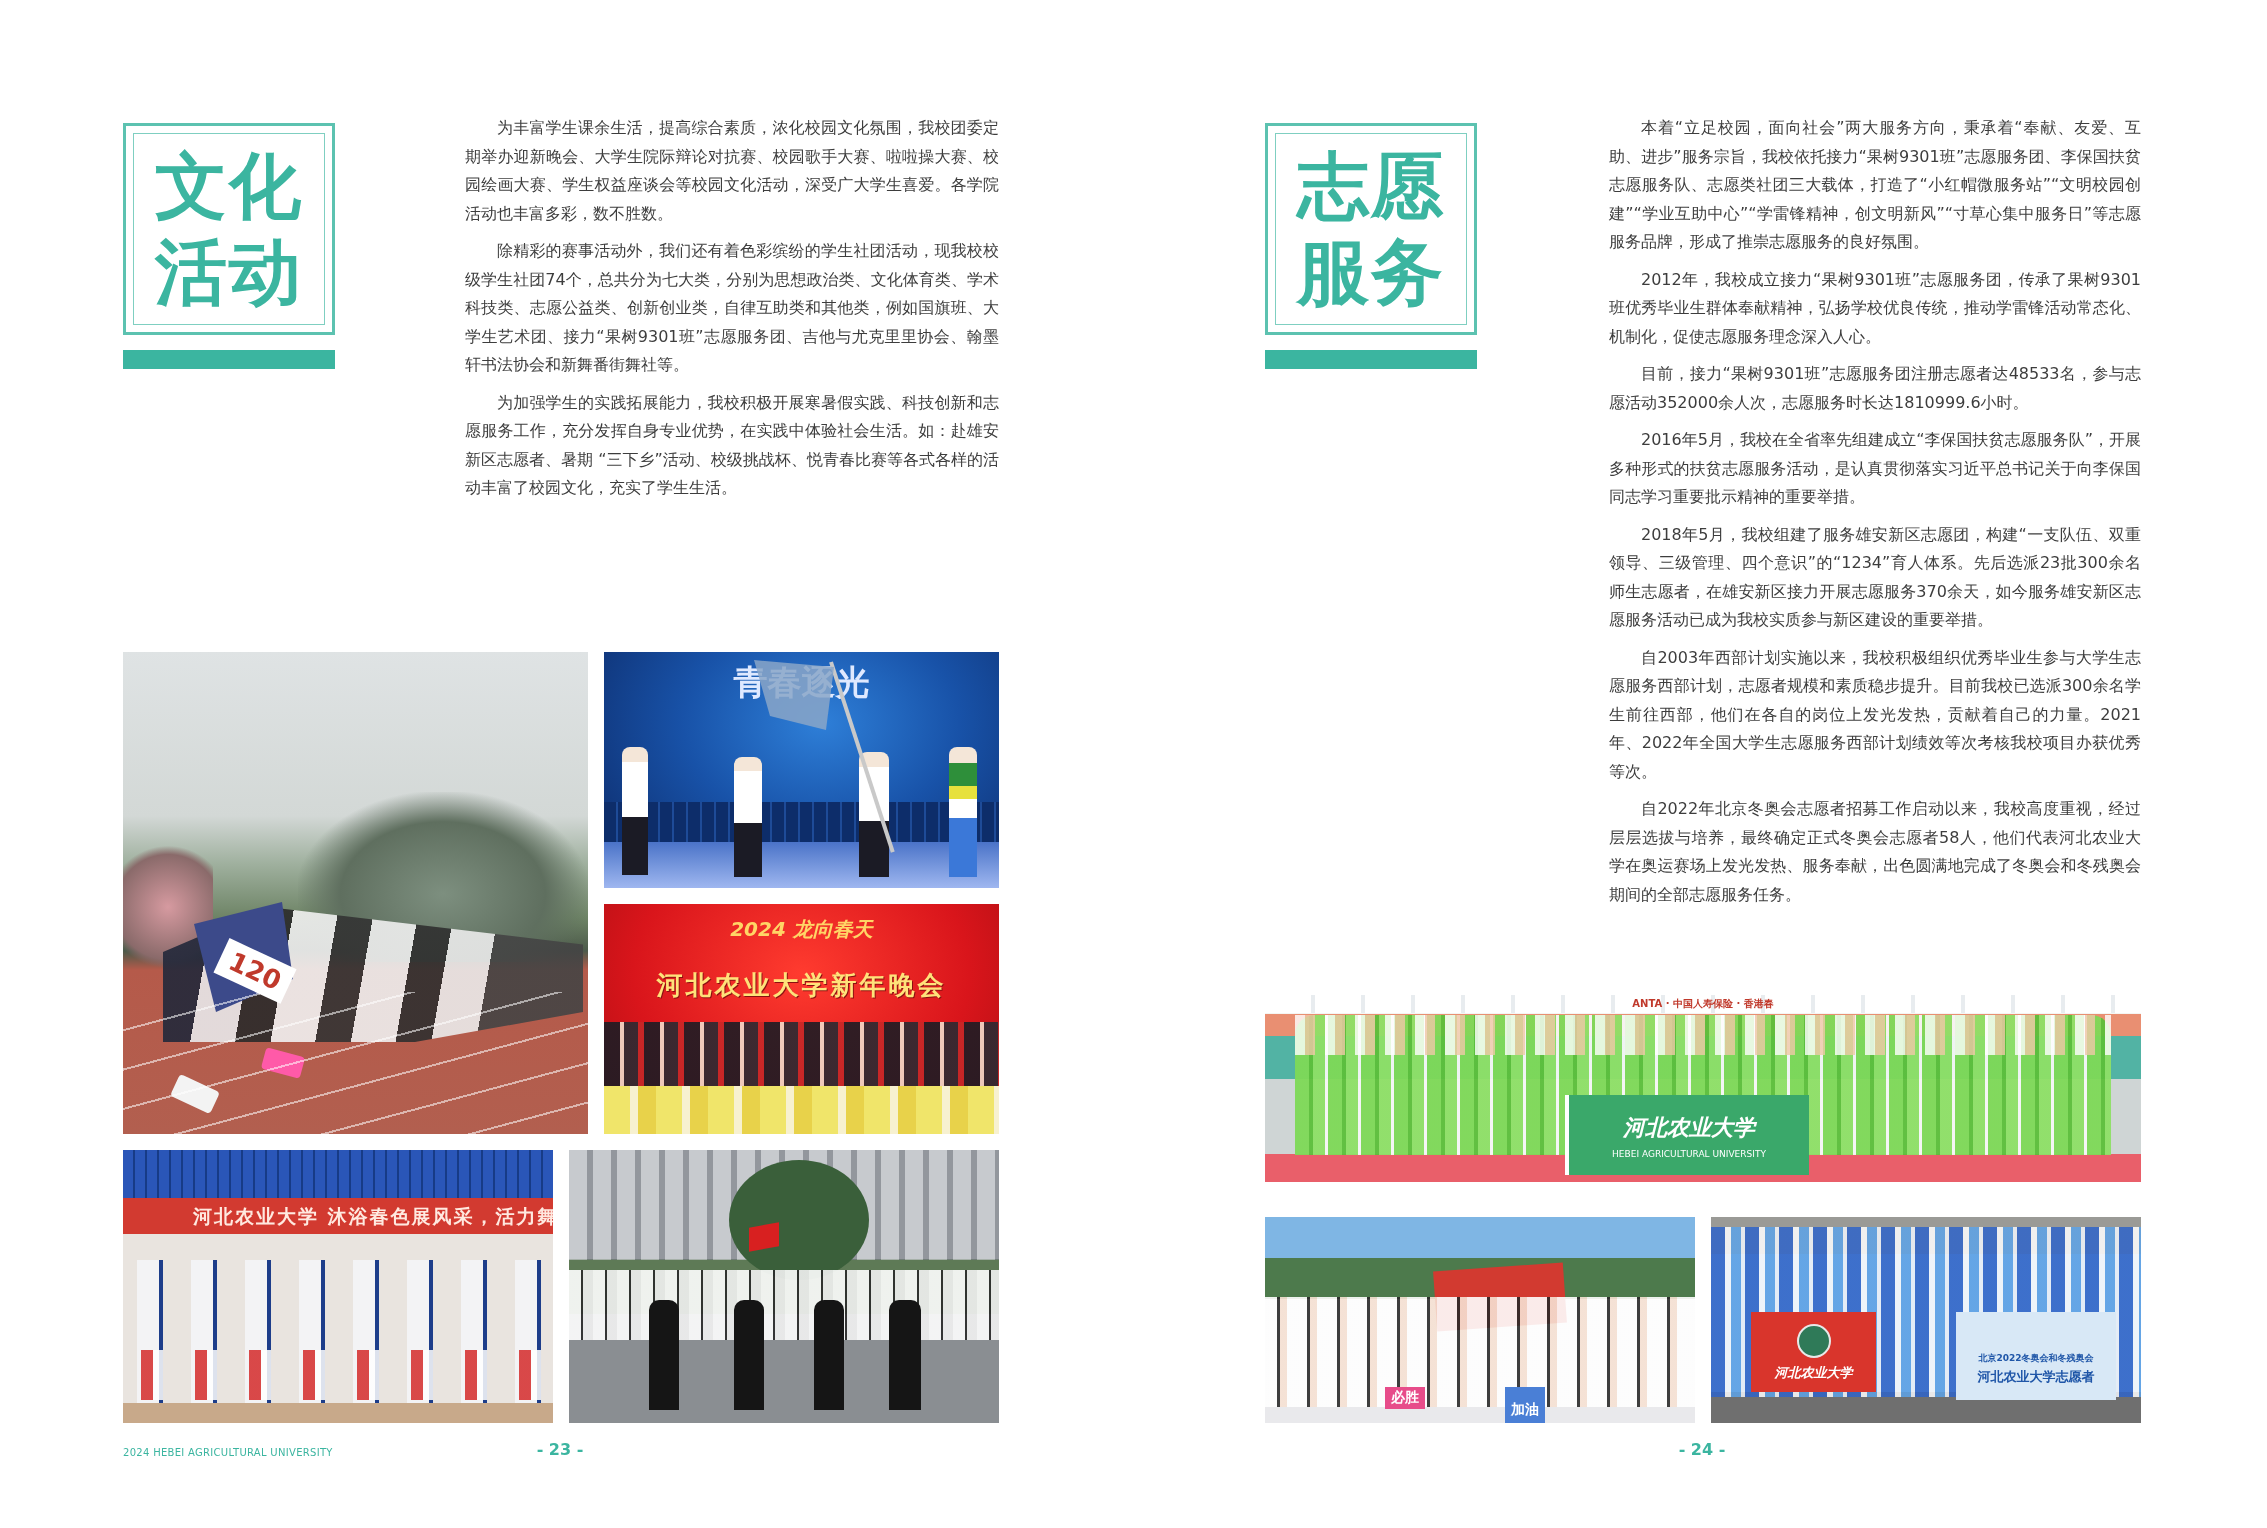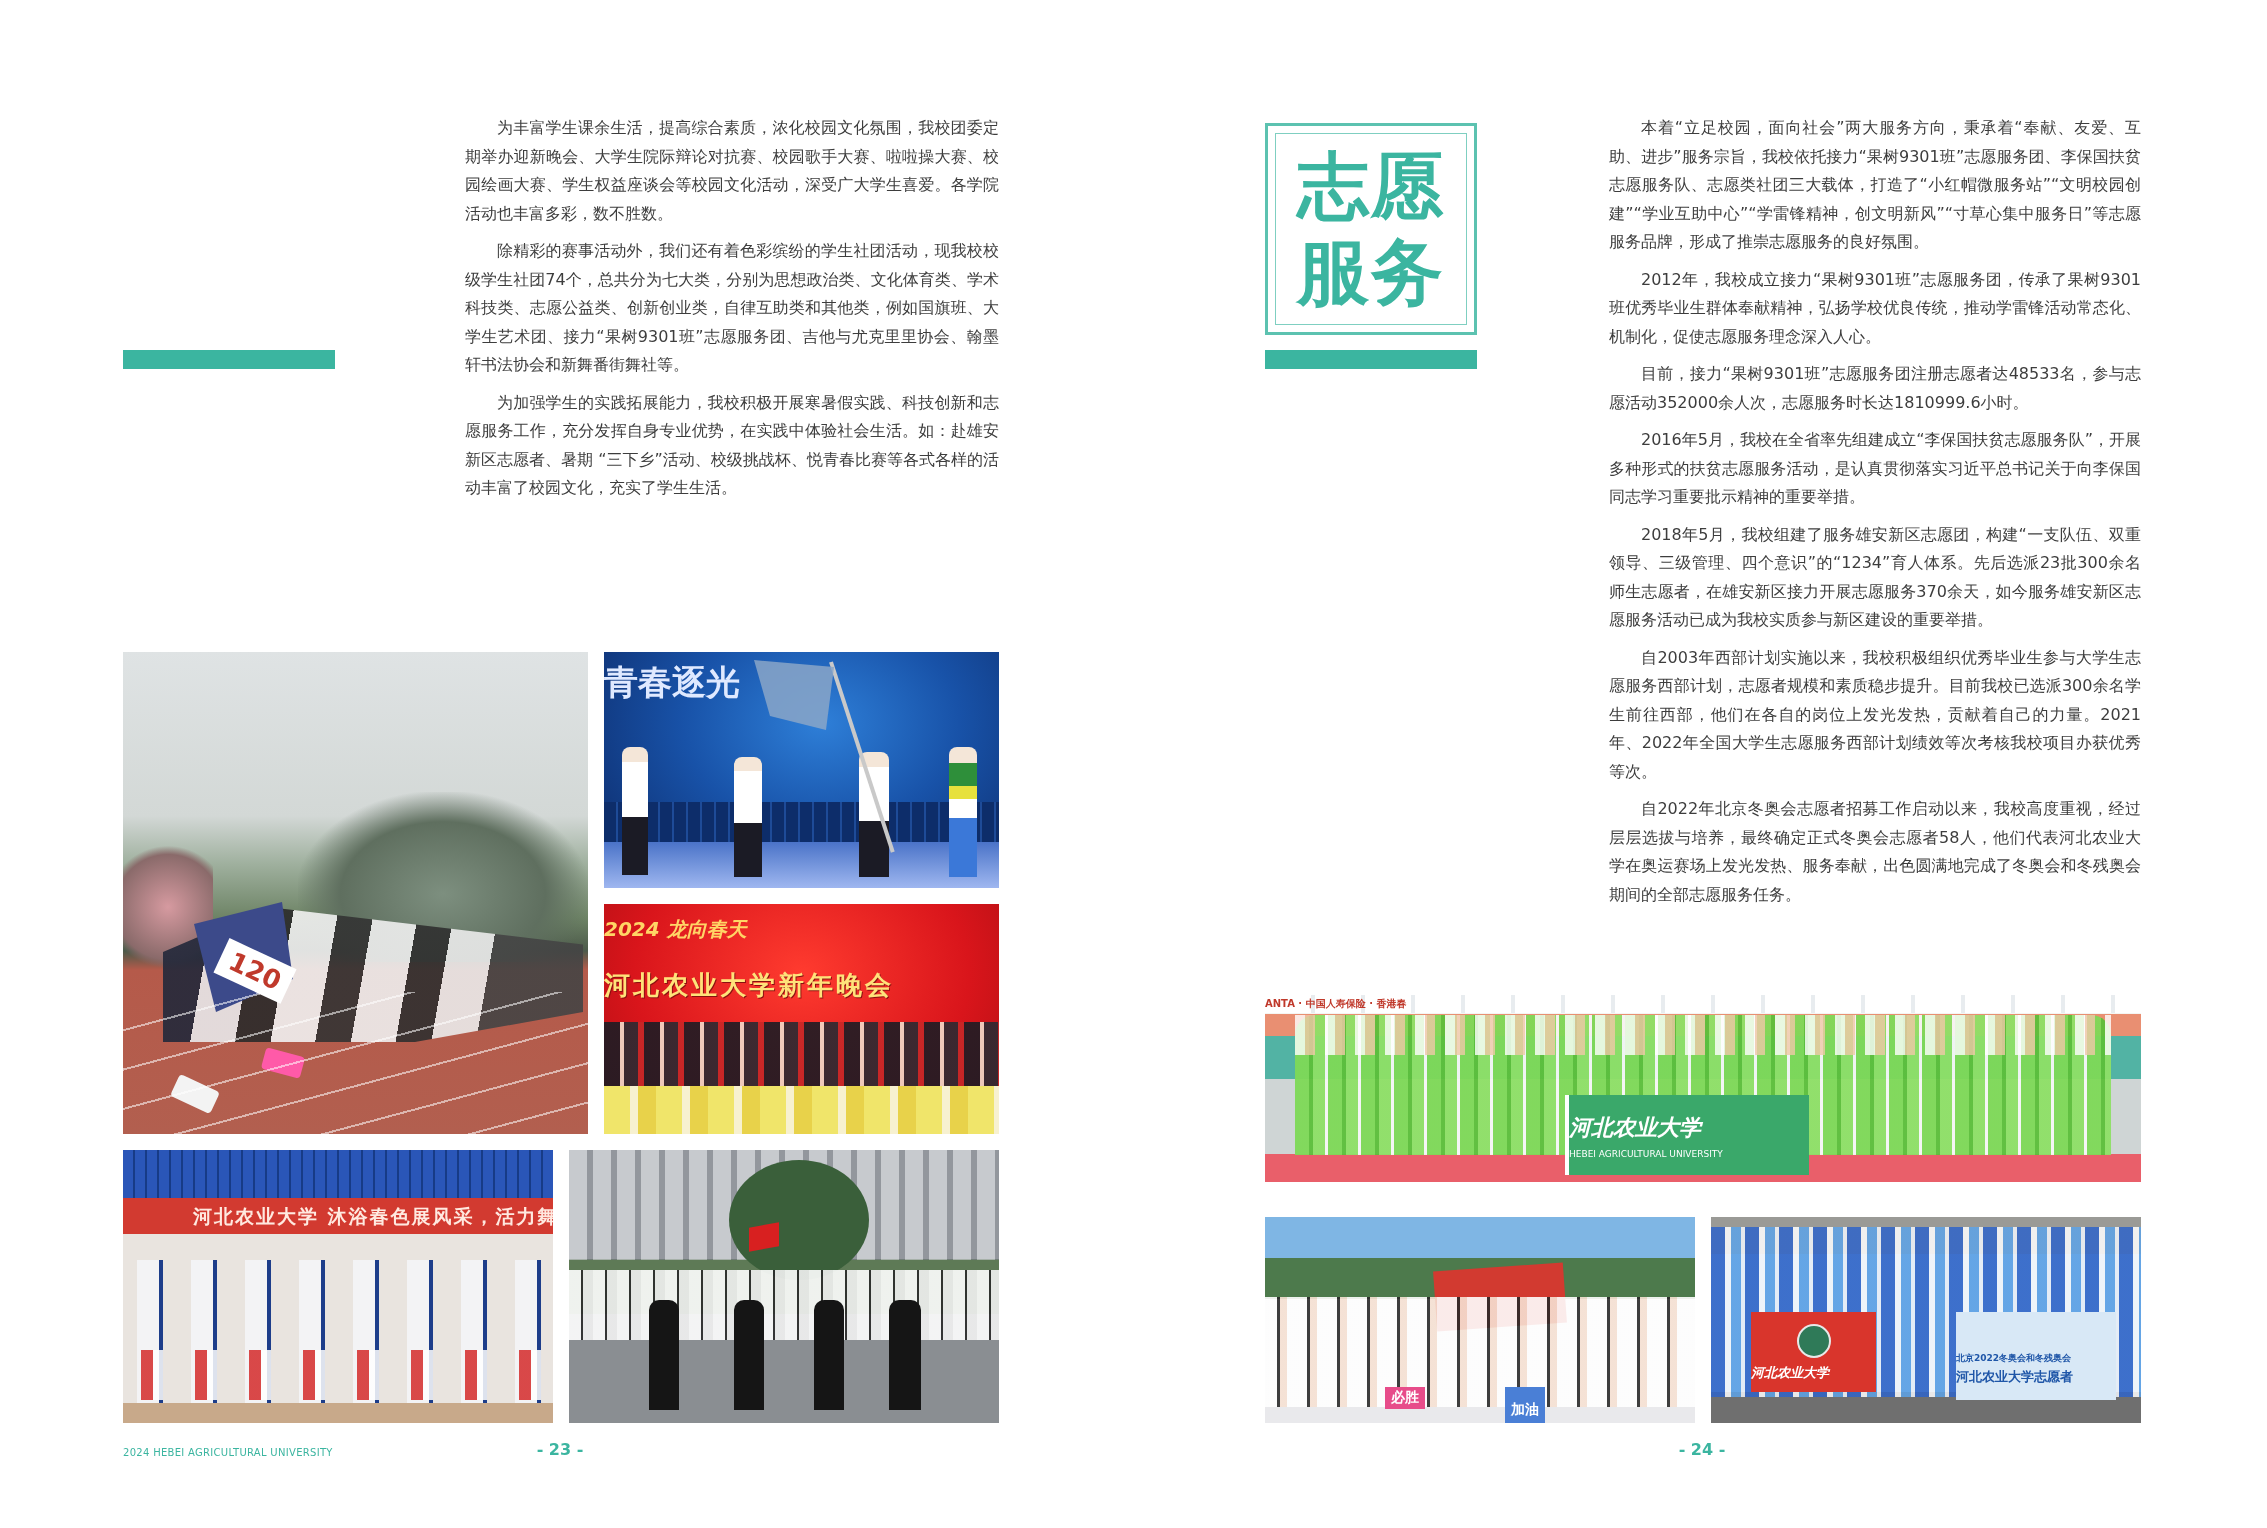--- a/index.html
+++ b/index.html
@@ -6,29 +6,35 @@
   body { width:2267px; height:1528px; position:relative; overflow:hidden;
          font-family:"DejaVu Sans","Liberation Sans",sans-serif; color:#3a3a3a; }
   .page { position:absolute; top:0; height:1528px; }
   .title-box { position:absolute; width:212px; height:212px; border:3px solid #5cc2b0; box-sizing:border-box; }
   .title-box .inner { position:absolute; left:7px; top:7px; right:7px; bottom:7px; border:1.5px solid #7fcfc1; display:flex; flex-direction:column; align-items:center; justify-content:center; }
   .title-box .line { font-family:"DejaVu Serif","Liberation Serif",serif; font-weight:bold; color:#3bb5a0; font-size:72px; line-height:86px; letter-spacing:2px; }
   .title-bar { position:absolute; width:212px; height:19px; background:#3bb5a0; }
   .text-block { position:absolute; font-size:16px; line-height:28.5px; color:#3d3d3d; text-align:justify; }
   .text-block p { margin:0 0 9px 0; text-indent:2em; }
   .photo { position:absolute; overflow:hidden; }
-  .photo .cap { position:absolute; font-weight:bold; white-space:nowrap; }
+  .photo .cap { position:absolute; font-weight:bold; text-align:center; white-space:nowrap; }
   .footer-left { position:absolute; left:123px; top:1447px; font-size:10px; color:#3bb5a0; letter-spacing:0.3px; }
   .page-num { position:absolute; top:1440px; font-size:16px; font-weight:bold; color:#3bb5a0; transform:translateX(-50%); }
 </style>
 </head>
 <body>
 
 <div class="page" style="left:0;width:1133px;">
 
+  <div class="title-box" style="left:123px;top:123px;">
+    <div class="inner">
+      <div class="line">文化</div>
+      <div class="line">活动</div>
+    </div>
+  </div>
   <div class="title-bar" style="left:123px;top:350px;"></div>
 
   <div class="text-block" style="left:465px;top:114px;width:534px;">
     <p>为丰富学生课余生活，提高综合素质，浓化校园文化氛围，我校团委定期举办迎新晚会、大学生院际辩论对抗赛、校园歌手大赛、啦啦操大赛、校园绘画大赛、学生权益座谈会等校园文化活动，深受广大学生喜爱。各学院活动也丰富多彩，数不胜数。</p>
     <p>除精彩的赛事活动外，我们还有着色彩缤纷的学生社团活动，现我校校级学生社团74个，总共分为七大类，分别为思想政治类、文化体育类、学术科技类、志愿公益类、创新创业类，自律互助类和其他类，例如国旗班、大学生艺术团、接力“果树9301班”志愿服务团、吉他与尤克里里协会、翰墨轩书法协会和新舞番街舞社等。</p>
     <p>为加强学生的实践拓展能力，我校积极开展寒暑假实践、科技创新和志愿服务工作，充分发挥自身专业优势，在实践中体验社会生活。如：赴雄安新区志愿者、暑期 “三下乡”活动、校级挑战杯、悦青春比赛等各式各样的活动丰富了校园文化，充实了学生生活。</p>
   </div>
 
   <div class="photo" style="left:123px;top:652px;width:465px;height:482px;
               background:linear-gradient(180deg,#dfe3e4 0%,#d3d8d6 34%,#9fb09e 44%,#6e8466 55%,#4c5a4a 62%,#b55a4a 66%,#b25f4f 100%);">

